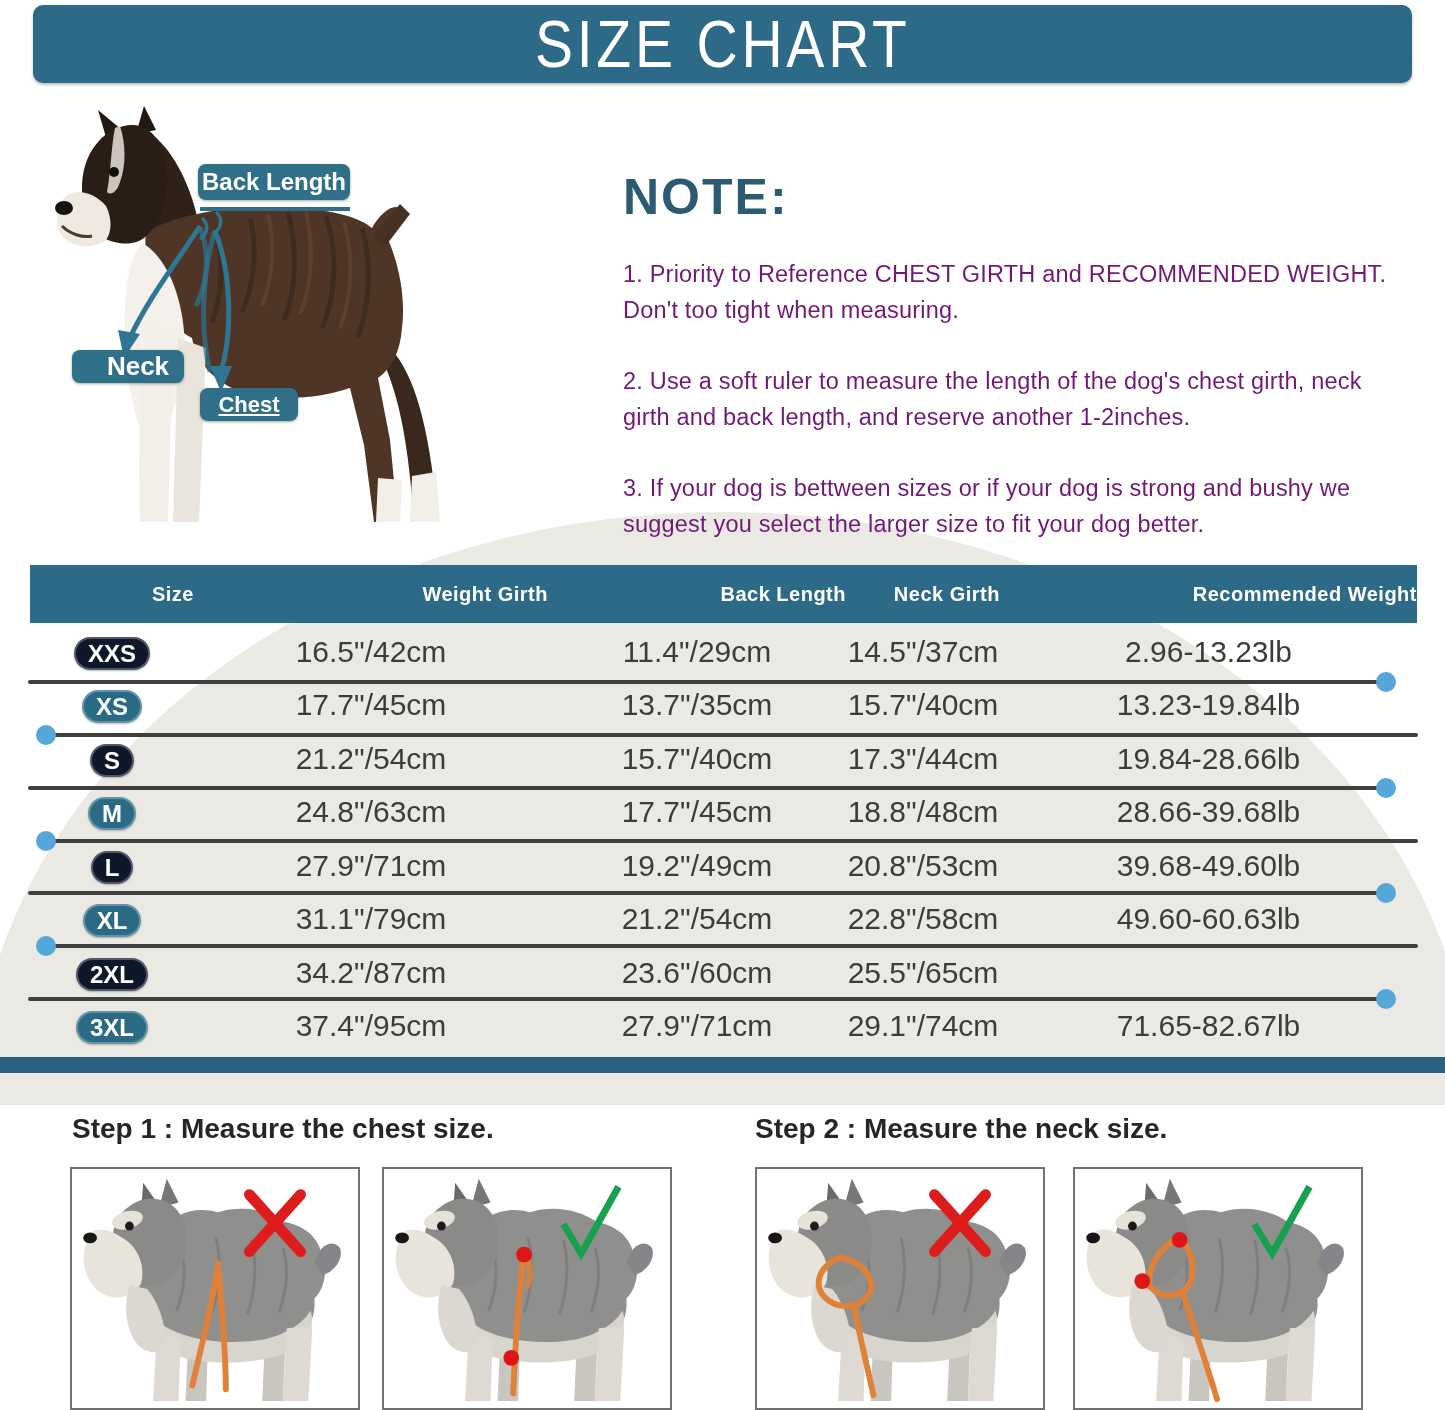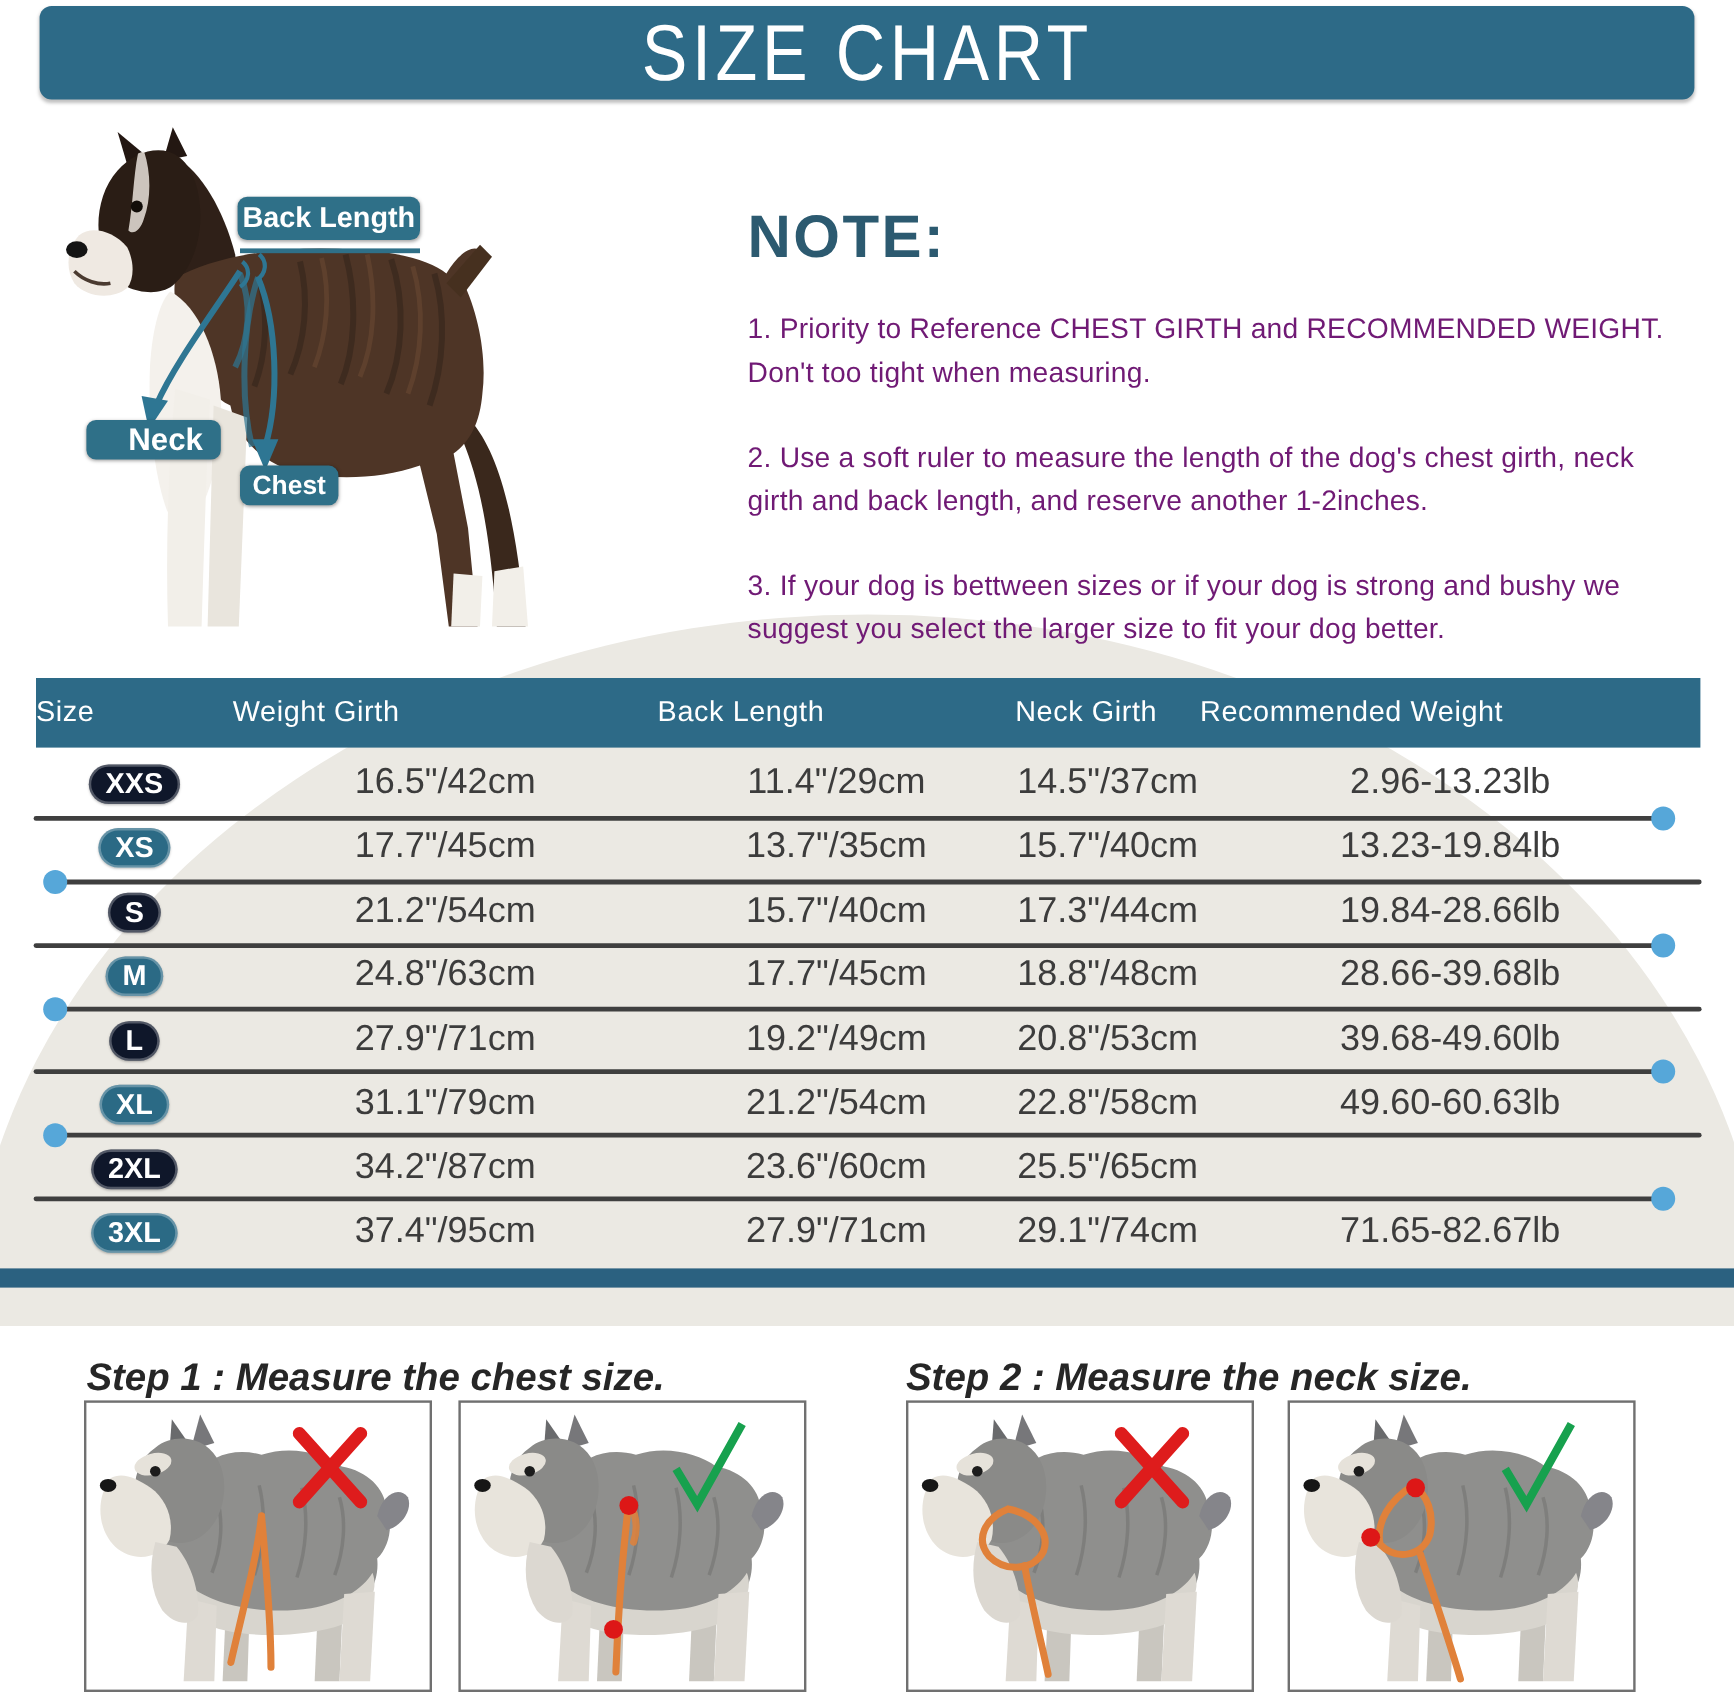--- a/index.html
+++ b/index.html
@@ -17,33 +17,33 @@
   .dome{position:absolute;left:-27px;top:512px;width:1500px;height:603px;background:#ebe9e3;
         border-radius:50% 50% 0 0 / 100% 100% 0 0;}
 
   
   #dog-diagram{position:absolute;left:50px;top:100px;width:520px;height:440px;}
   .pill{position:absolute;background:#2f7088;color:#fff;font-weight:bold;border-radius:8px;
         display:flex;align-items:center;justify-content:center;box-shadow:0 1px 3px rgba(0,0,0,.35);
         white-space:nowrap;}
   #pill-back{left:198px;top:164px;width:152px;height:36px;font-size:24px;}
   #pill-neck{left:72px;top:350px;width:92px;height:33px;font-size:26px;padding-left:20px;}
-  #pill-chest{left:200px;top:388px;width:82px;height:33px;font-size:22px;}
+  #pill-chest{left:200px;top:388px;width:98px;height:33px;font-size:22px;text-decoration:underline;}
   .label-underline{position:absolute;left:200px;top:207px;width:150px;height:4px;background:#2f7088;}
 
   
   .note{position:absolute;left:623px;top:168px;width:808px;}
   .note h2{margin:0 0 30px 0;font-size:50px;font-weight:700;color:#2c5a70;letter-spacing:2px;}
   .note p{margin:0 0 34px 0;font-size:23.5px;line-height:1.55;color:#701a75;white-space:pre-line;
           letter-spacing:.2px;}
 
   
   .table-head{position:absolute;left:30px;top:565px;width:1387px;height:58px;background:#2d6a87;
               display:grid;grid-template-columns:164px 354px 298px 154px 417px;align-items:center;}
-  .table-head .th{color:#fff;font-size:24px;font-weight:normal;text-align:left;letter-spacing:.5px;
+  .table-head .th{color:#fff;font-size:20px;font-weight:bold;text-align:right;letter-spacing:.5px;
                   overflow:visible;white-space:nowrap;}
   .table-rows{position:absolute;left:30px;top:625px;width:1387px;}
   .trow{display:grid;grid-template-columns:164px 354px 298px 154px 417px;height:53.5px;align-items:center;}
   .td{text-align:center;font-size:30px;color:#3c3c3c;white-space:nowrap;}
   .badge{justify-self:center;min-width:44px;padding:3px 14px;border-radius:19px;color:#fff;
          font-size:24px;font-weight:bold;text-align:center;
          box-shadow:inset 0 0 0 2px rgba(255,255,255,.28), 0 1px 2px rgba(0,0,0,.25);}
   .badge.teal{background:#2b6a85;}
   .badge.gray{background:#0f172a;text-align:right;}
 
@@ -51,21 +51,21 @@
   .divider.dot-right{left:28px;width:1358px;}
   .divider.dot-left{left:46px;width:1372px;}
   .divider .dot{position:absolute;width:20px;height:20px;border-radius:50%;background:#56a7d9;top:-8px;}
   .divider.dot-right .dot{right:-10px;}
   .divider.dot-left .dot{left:-10px;}
 
   .teal-bar{position:absolute;left:0;top:1057px;width:1445px;height:16px;background:#2b6180;z-index:2;}
 
   
   .steps{position:absolute;left:0;top:1105px;width:1445px;height:305px;background:#ffffff;z-index:4;}
-  .step-heading{position:absolute;top:24px;font-size:32px;color:#262626;white-space:nowrap;font-style:italic;}
+  .step-heading{position:absolute;top:8px;font-size:28px;color:#262626;white-space:nowrap;}
   .step-heading .lbl{font-weight:800;}
   .step-heading .txt{font-weight:600;}
   #sh1{left:72px;} #sh2{left:755px;}
   .panel{position:absolute;top:62px;width:290px;height:243px;background:#fff;border:2px solid #707070;
          box-sizing:border-box;}
   #panel1{left:70px;} #panel2{left:382px;} #panel3{left:755px;} #panel4{left:1073px;}
   .panel svg{width:100%;height:100%;display:block;}
 </style>
 </head>
 <body>

